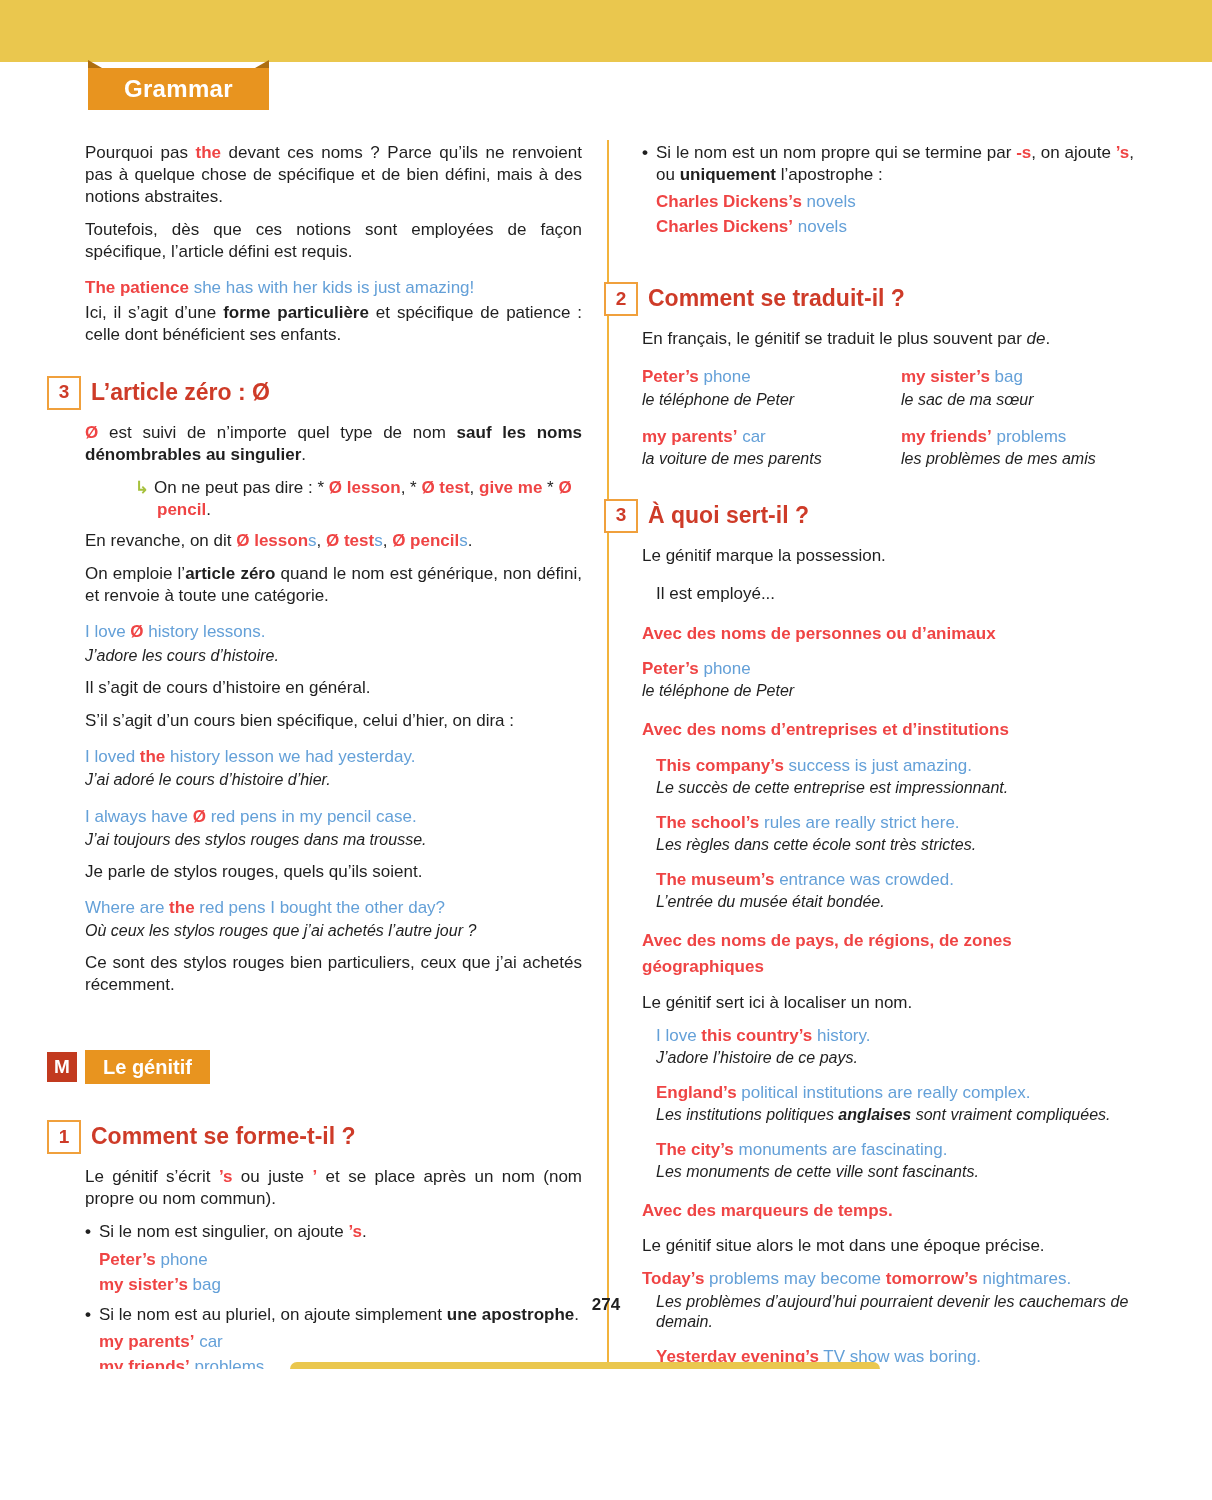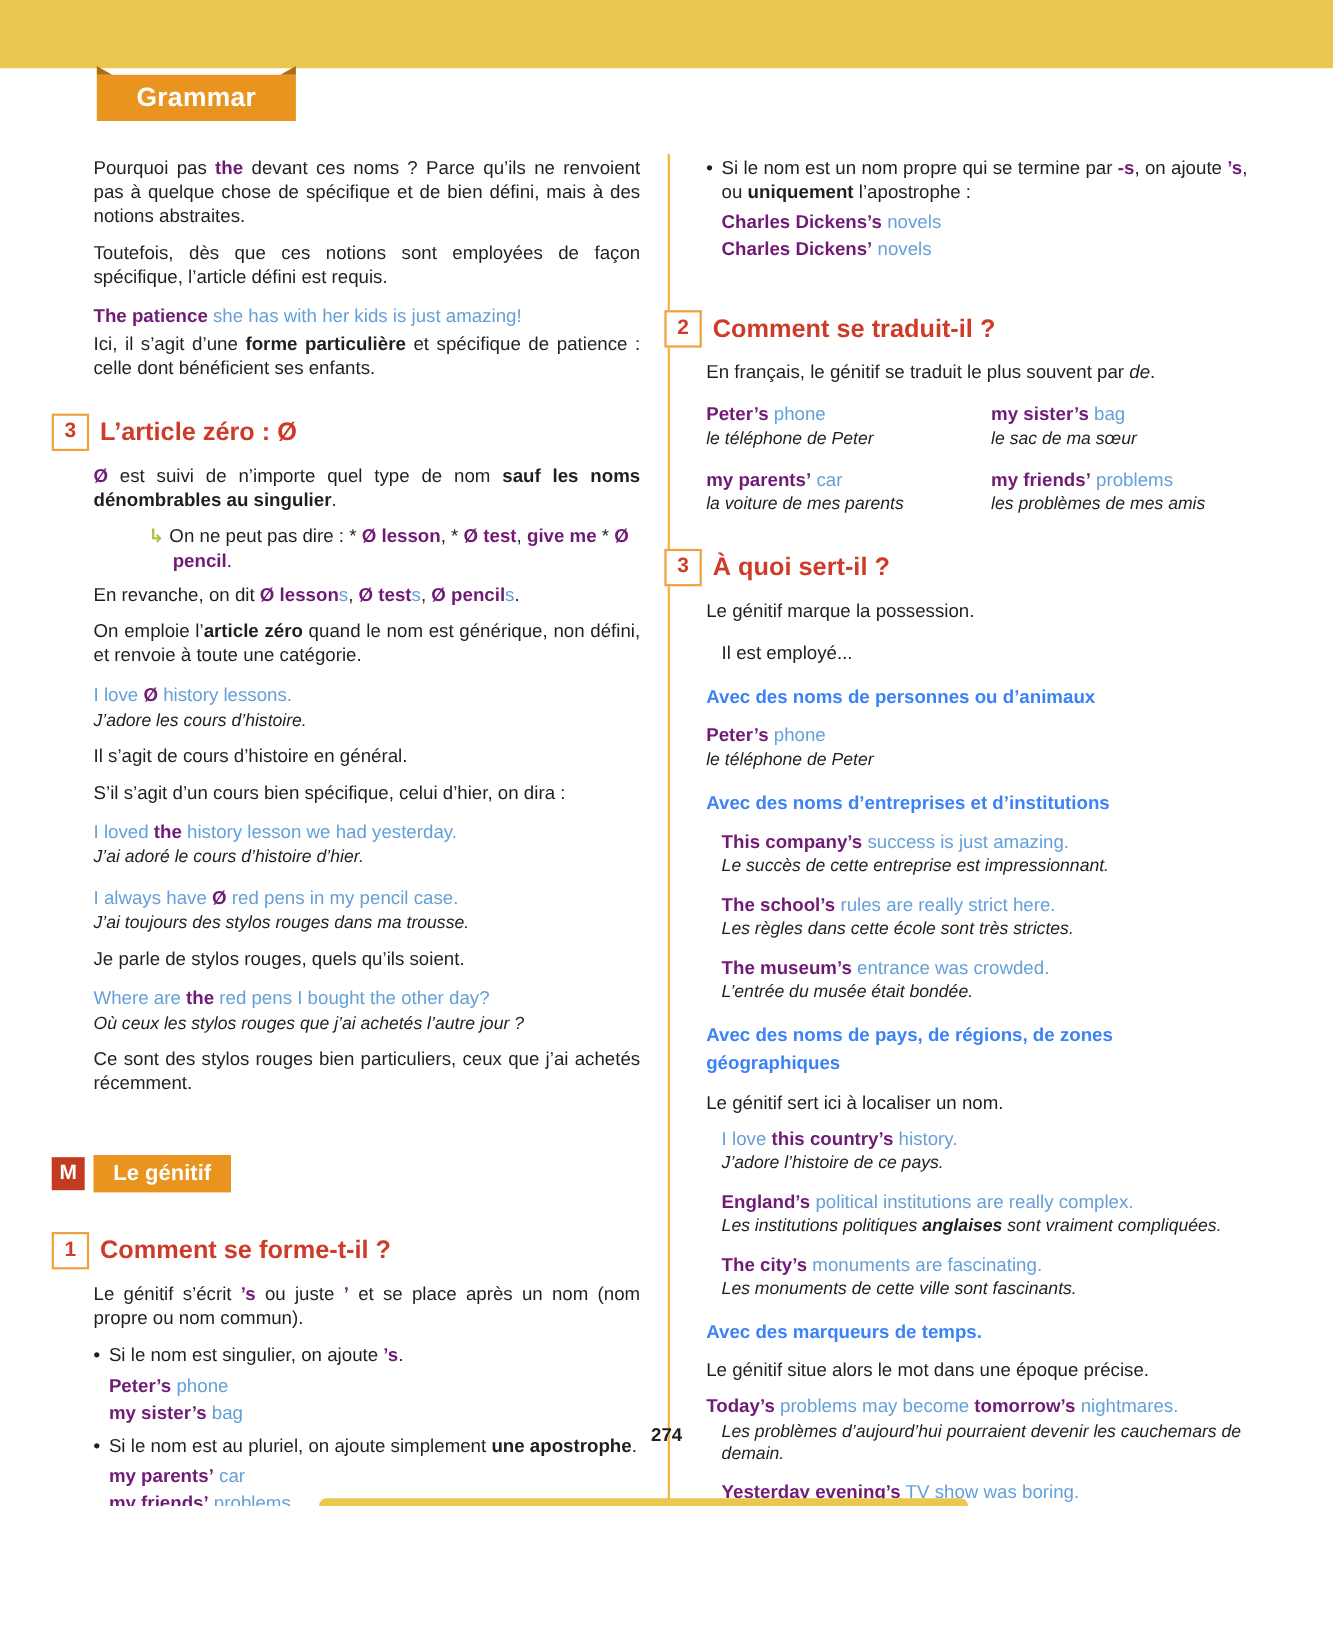--- a/index.html
+++ b/index.html
@@ -24,41 +24,41 @@
   .example{margin:14px 0 2px 0;}
   .trans{font-style:italic;font-size:16px;line-height:1.25;margin:0 0 11px 0;color:#1f1f1f;}
   .ex-line{margin:0 0 3px 0;}
   .ind{padding-left:14px;}
   .mb8{margin-bottom:8px !important;}
   .mb16{margin-bottom:16px !important;}
   .mt8{margin-top:8px !important;}
   .mt44{margin-top:44px !important;}
 
   .b{font-weight:bold;}
-  .bd{color:#701a75;font-weight:bold;}
+  .bd{color:#ef4444;font-weight:bold;}
   .bl{color:#64A0D8;}
   .it{font-style:italic;}
   .arrow{color:#A6C13C;font-weight:bold;}
   .arrow-line{padding-left:72px;text-indent:-22px;margin:0 0 9px 0;}
 
   .section-head{display:flex;align-items:center;gap:10px;margin:30px 0 12px -38px;}
   .num-box{flex:0 0 auto;width:30px;height:30px;border:2px solid #F0A03C;display:flex;align-items:center;justify-content:center;
     color:#CE3B28;font-weight:bold;font-size:19px;background:#fff;}
   .section-title{color:#CE3B28;font-weight:bold;font-size:23px;}
 
   .m-row{display:flex;align-items:center;gap:8px;margin:54px 0 36px -38px;}
   .m-box{flex:0 0 auto;width:30px;height:30px;background:#C23A1F;color:#fff;font-weight:bold;font-size:19px;
     display:flex;align-items:center;justify-content:center;}
   .badge{background:#E8941F;color:#fff;font-weight:bold;font-size:20px;padding:4px 18px;border-radius:0;}
 
   .bullet{display:flex;margin:0 0 5px 0;}
   .bullet .dot{flex:0 0 14px;font-weight:bold;color:#1f1f1f;}
   .bullet .bullet-text{flex:1;text-align:justify;margin:0;}
 
-  .orange-head{color:#3b82f6;font-weight:bold;margin:16px 0 11px 0;line-height:1.55;}
+  .orange-head{color:#ef4444;font-weight:bold;margin:16px 0 11px 0;line-height:1.55;}
 
   .ex-grid{display:grid;grid-template-columns:1fr 1fr;column-gap:26px;row-gap:16px;margin:16px 0 30px 0;}
   .ex-cell .ex-line{margin-bottom:1px;}
   .ex-cell .trans{margin-bottom:0;}
 
   .ex-block{margin:0 0 14px 0;}
   .ex-block .ex-line{margin-bottom:1px;}
   .ex-block .trans{margin-bottom:0;}
 
   .page-number{position:absolute;left:0;right:0;bottom:54px;text-align:center;font-weight:bold;font-size:17px;color:#1f1f1f;}

